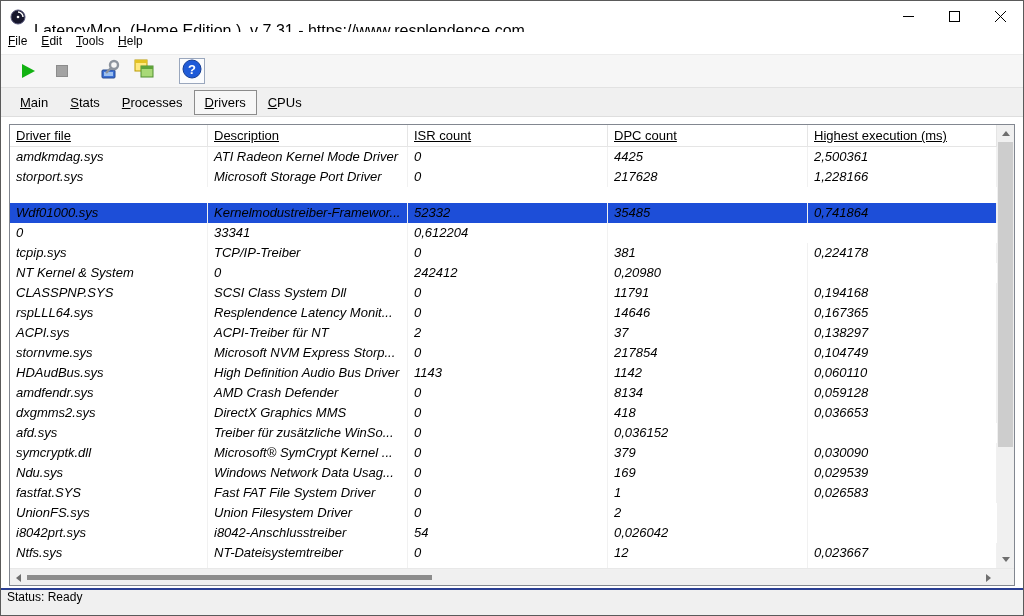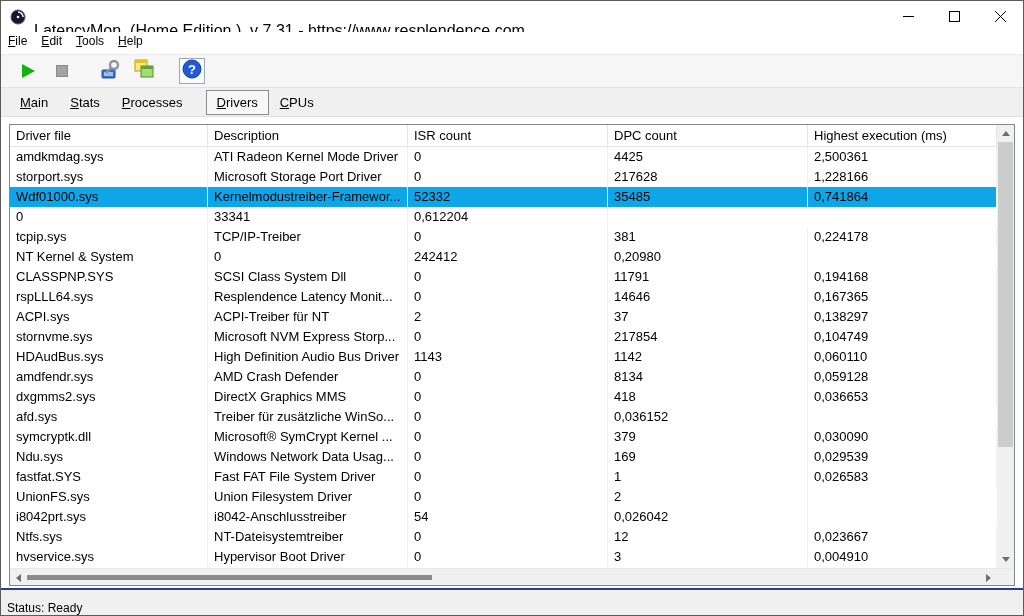--- a/index.html
+++ b/index.html
@@ -28,35 +28,35 @@
   .gap-sm { width:8px; } .gap-lg { width:22px; }
   .play-tri { width:0; height:0; border-left:13px solid #12b212;
               border-top:7px solid transparent; border-bottom:7px solid transparent; }
   .stop-sq  { width:12px; height:12px; background:#a3a3a3; border:1px solid #8c8c8c; }
   .tb-btn.raised { border:1px solid #9aa7bd; background:#fbfcfe; }
 
   
   .tabbar { height:29px; flex:0 0 29px; background:#f0f0f0; border-bottom:1px solid #dedede;
             display:flex; align-items:center; padding-left:8px; font-size:13px; }
   .tab { padding:5px 11px; }
-  .tab.active { background:#f7f7f7; border:1px solid #8c8c8c; padding:4px 10px;margin-left:12px; }
+  .tab.active { background:#f7f7f7; border:1px solid #8c8c8c; padding:4px 10px; }
 
   
   .content { flex:1 1 auto; background:#fff; position:relative; }
   .table-box { position:absolute; top:7px; left:8px; right:8px; bottom:2px;
                border:1px solid #828790; display:flex; flex-direction:column; background:#fff; }
   .table-main { flex:1 1 auto; display:flex; overflow:hidden; }
   .table-cols { flex:1 1 auto; display:flex; flex-direction:column; overflow:hidden; }
   .grid { display:grid; grid-template-columns:198px 200px 200px 200px minmax(0,1fr); }
-  .thead { height:22px; flex:0 0 22px; border-bottom:1px solid #e5e5e5; }
+  .thead { height:22px; flex:0 0 22px; border-bottom:1px solid #e5e5e5;text-decoration:underline; }
   .hcell { padding-left:6px; display:flex; align-items:center; font-size:13px;
            border-right:1px solid #e5e5e5; white-space:nowrap; overflow:hidden; background:#fff; }
   .tbody { flex:1 1 auto; overflow:hidden; }
-  .trow  { height:20px; }
-  .trow.selected { background:#0ea5e9; }
+  .trow  { height:20px;font-style:italic; }
+  .trow.selected { background:#1d4ed8;margin-top:16px; }
   .tcell { padding-left:6px; line-height:20px; font-size:13px; white-space:nowrap;
            overflow:hidden; border-right:1px solid #f1f1f1; }
 
   
   .vscroll { width:17px; flex:0 0 17px; background:#f0f0f0; display:flex; flex-direction:column; }
   .sb-btn { height:17px; flex:0 0 17px; display:flex; align-items:center; justify-content:center; }
   .vthumb { margin:0 1px; height:305px; background:#cdcdcd; }
   .vtrack-rest { flex:1 1 auto; }
   .hscroll-row { height:17px; flex:0 0 17px; display:flex; border-top:1px solid #e8e8e8; }
   .hscroll { flex:1 1 auto; background:#f0f0f0; position:relative; }
@@ -66,21 +66,21 @@
   .hthumb { position:absolute; left:17px; top:6px; width:405px; height:5px; background:#8c8c8c; }
   .corner { width:17px; flex:0 0 17px; background:#f0f0f0; }
   .arr-up    { width:0; height:0; border-left:4px solid transparent; border-right:4px solid transparent; border-bottom:5px solid #6e6e6e; }
   .arr-down  { width:0; height:0; border-left:4px solid transparent; border-right:4px solid transparent; border-top:5px solid #6e6e6e; }
   .arr-left  { width:0; height:0; border-top:4px solid transparent; border-bottom:4px solid transparent; border-right:5px solid #6e6e6e; }
   .arr-right { width:0; height:0; border-top:4px solid transparent; border-bottom:4px solid transparent; border-left:5px solid #6e6e6e; }
 
   
   .divider { height:2px; flex:0 0 2px; background:#2b3f92; }
   .statusbar { height:25px; flex:0 0 25px; background:#f0f0f0; display:flex;
-               align-items:flex-end; padding-left:6px; font-size:12px; }
+               align-items:flex-start; padding-left:6px; font-size:12px; }
 </style>
 </head>
 <body>
 
 <div class="window">
 
   <div class="titlebar">
     <span class="app-icon">
       <svg width="16" height="16" viewBox="0 0 16 16">
         <circle cx="8" cy="8" r="7" fill="#16162c"></circle>

